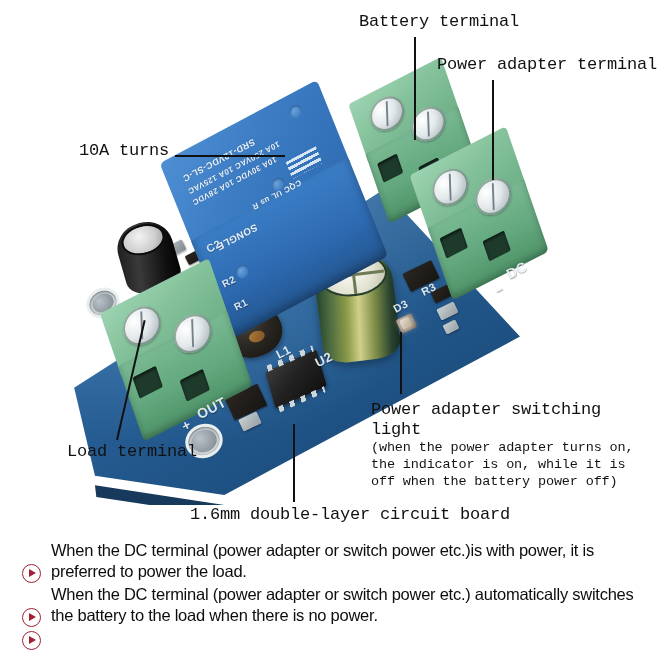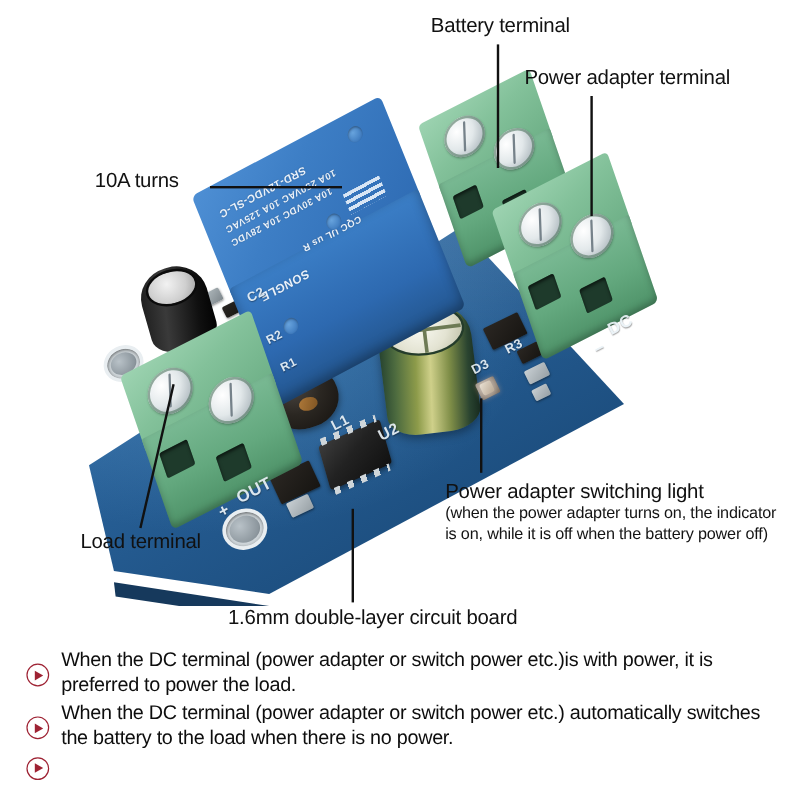--- a/index.html
+++ b/index.html
@@ -18,20 +18,21 @@
   }
 
   
   .callout {
     position: absolute;
     color: #111111;
     font-size: 17px;
     line-height: 1.18;
     white-space: nowrap;
     letter-spacing: -0.2px;
+    font-family: Liberation Mono, monospace;
   }
   .callout.wrapped { white-space: normal; }
   .callout .sub {
     display: block;
     font-size: 13.5px;
     line-height: 1.24;
     color: #141414;
     letter-spacing: -0.15px;
   }
   .leader {
@@ -319,21 +320,21 @@
   }
 
   
   #bullets {
     position: absolute;
     left: 22px; top: 540px;
     width: 628px;
   }
   .bullet-row {
     display: flex;
-    align-items: center;
+    align-items: flex-end;
     margin-bottom: 1px;
   }
   .bullet-icon {
     flex: 0 0 auto;
     width: 19px; height: 19px;
     margin-right: 10px;
     margin-top: 3px;
     border-radius: 50%;
     border: 1.6px solid #9e2233;
     position: relative;

